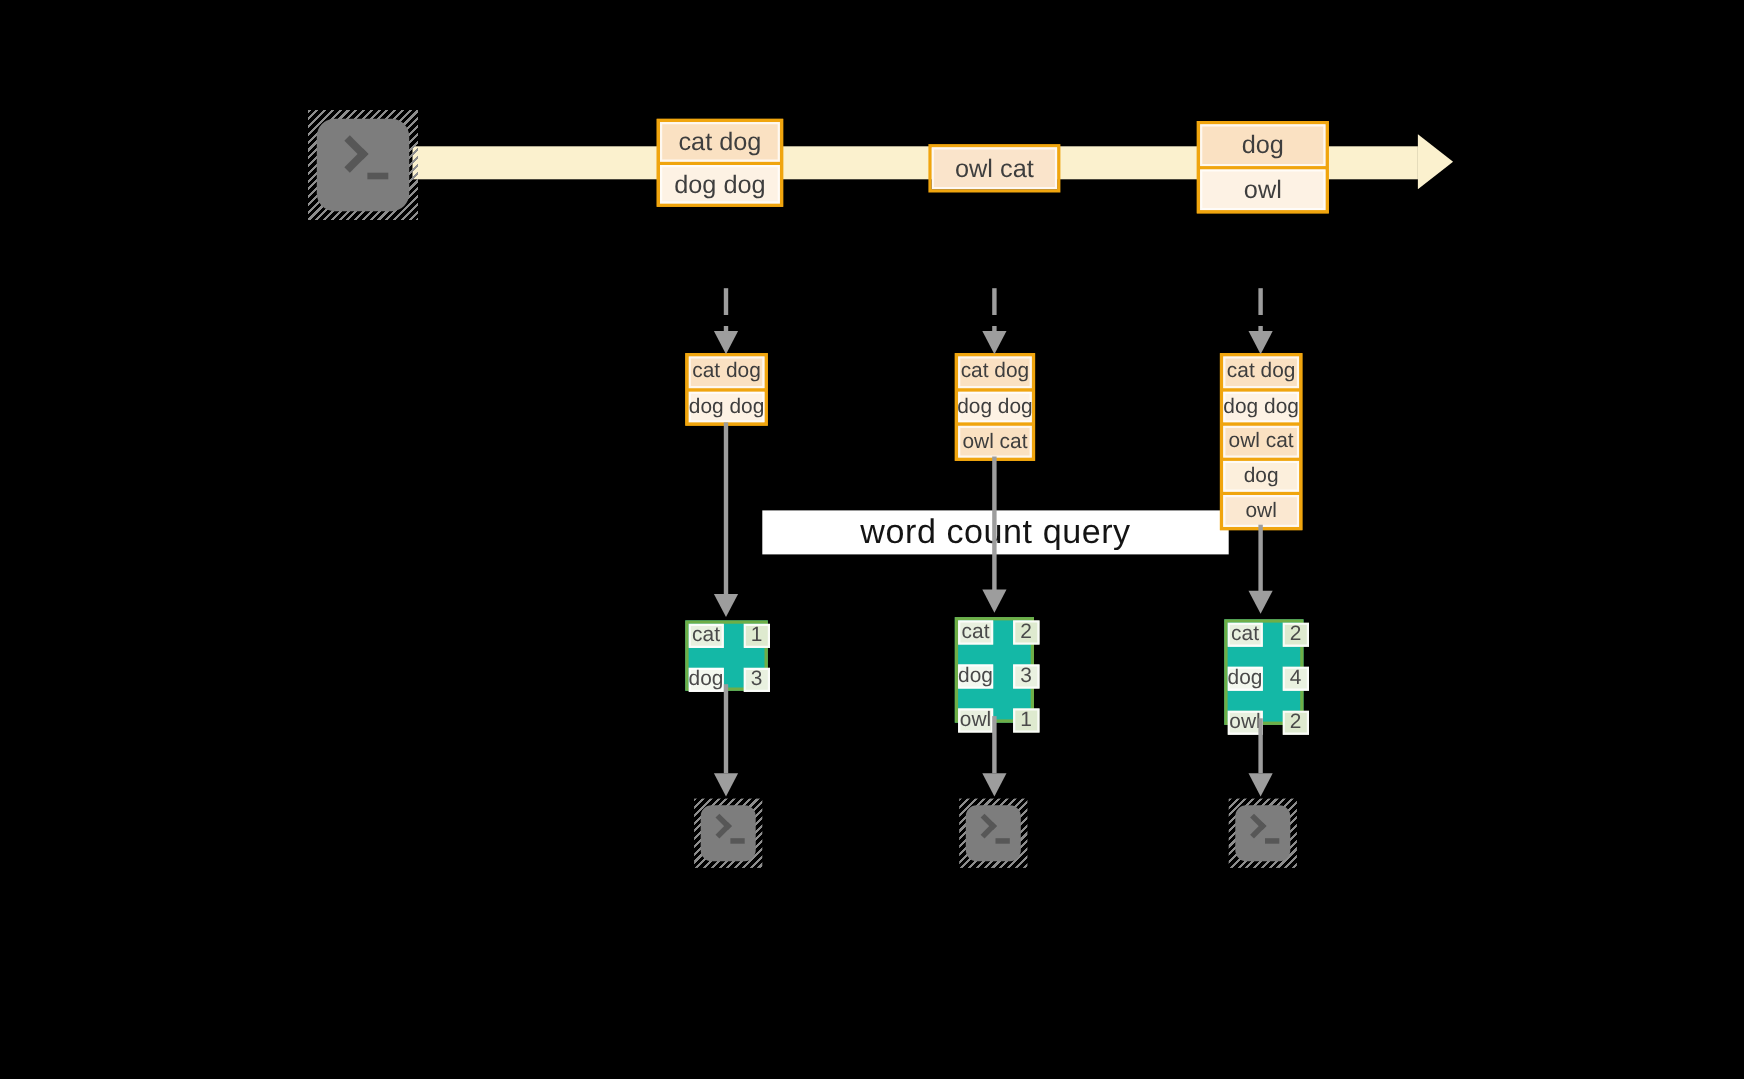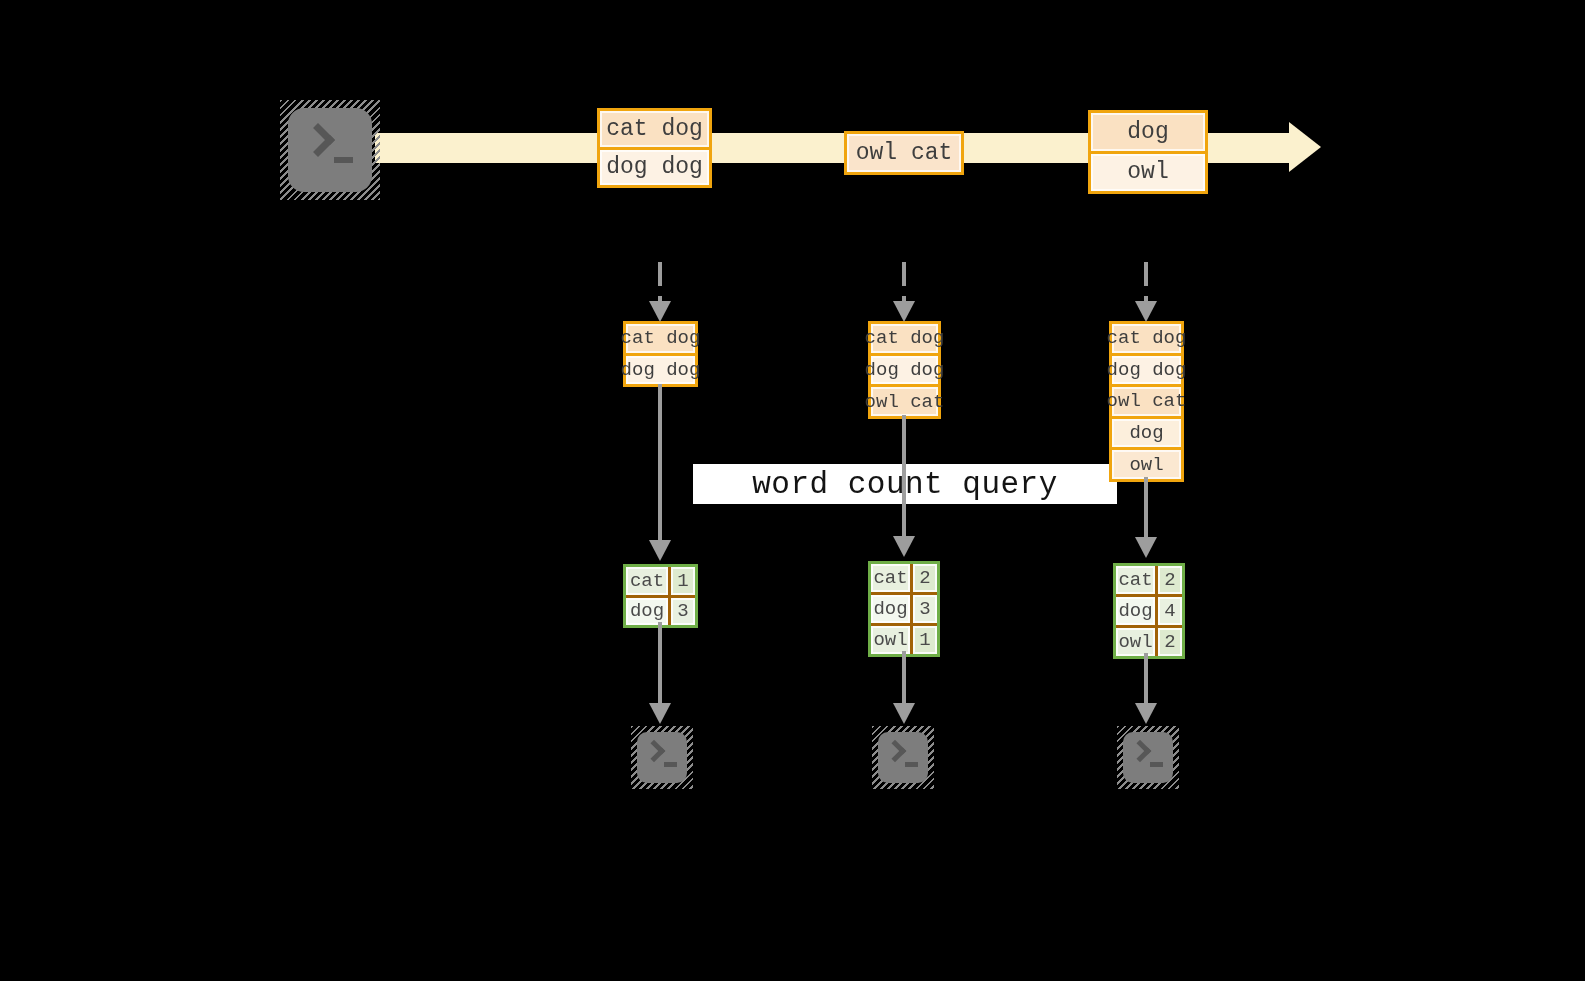--- a/index.html
+++ b/index.html
@@ -1,18 +1,18 @@
 <!DOCTYPE html>
 <html><head>
 <meta charset="utf-8">
 <style>
   html,body { margin:0; padding:0; background:#000; }
   .canvas {
     position:relative; width:1585px; height:981px; background:#000;
-    font-family:Liberation Mono, monospace; overflow:hidden;
+    font-family:Liberation Sans, sans-serif; overflow:hidden;
   }
   
   .term { position:absolute; background:repeating-linear-gradient(135deg,#8d8d8d 0 2px, rgba(0,0,0,0) 2px 5px); }
   .term-body { position:absolute; background:#7d7d7d; }
   .term.lg .term-body { left:8px; top:8px; right:8px; bottom:8px; border-radius:16px; }
   .term.sm .term-body { left:6px; top:6px; right:6px; bottom:6px; border-radius:10px; }
   .chev { position:absolute; transform:rotate(45deg); border:0 solid #575757; }
   .term.lg .chev { left:18px; top:20px; width:17px; height:17px; border-top-width:7px; border-right-width:7px; }
   .term.sm .chev { left:9px;  top:11px; width:11px; height:11px; border-top-width:5px; border-right-width:5px; }
   .uscore { position:absolute; background:#575757; }
@@ -36,22 +36,22 @@
     background:repeating-linear-gradient(#9d9d9d 0 24px, rgba(0,0,0,0) 24px 34px); }
   .sline { position:absolute; width:4px; background:#9d9d9d; z-index:3; }
   .ahead { position:absolute; width:0; height:0; z-index:3;
     border-left:11px solid transparent; border-right:11px solid transparent;
     border-top:21px solid #9d9d9d; }
   
   .qbox { position:absolute; background:#ffffff; z-index:1;
     display:flex; align-items:center; justify-content:center;
     font-size:31px; font-weight:300; color:#141414; letter-spacing:.5px; }
   
-  .gtable { position:absolute; border:3px solid #6FAE47; background:#a16207;
-    display:grid; grid-template-columns:1fr 24px; gap:3px; grid-auto-rows:1fr; z-index:2; }
+  .gtable { position:absolute; border:3px solid #6FAE47; background:#14b8a6;
+    display:grid; grid-template-columns:1fr 24px; gap:18px; grid-auto-rows:1fr; z-index:2; }
   .gcell { display:flex; align-items:center; justify-content:center; font-size:19px;
     color:#4a4a4a; box-shadow:inset 0 0 0 2px rgba(255,255,255,.85); }
   .gw0 { background:#E8F0DF; } .gn0 { background:#DEEACF; }
   .gw1 { background:#F3F8EF; } .gn1 { background:#E9F1E0; }
 </style>
 </head>
 <body>
 
 <div class="canvas">
 

